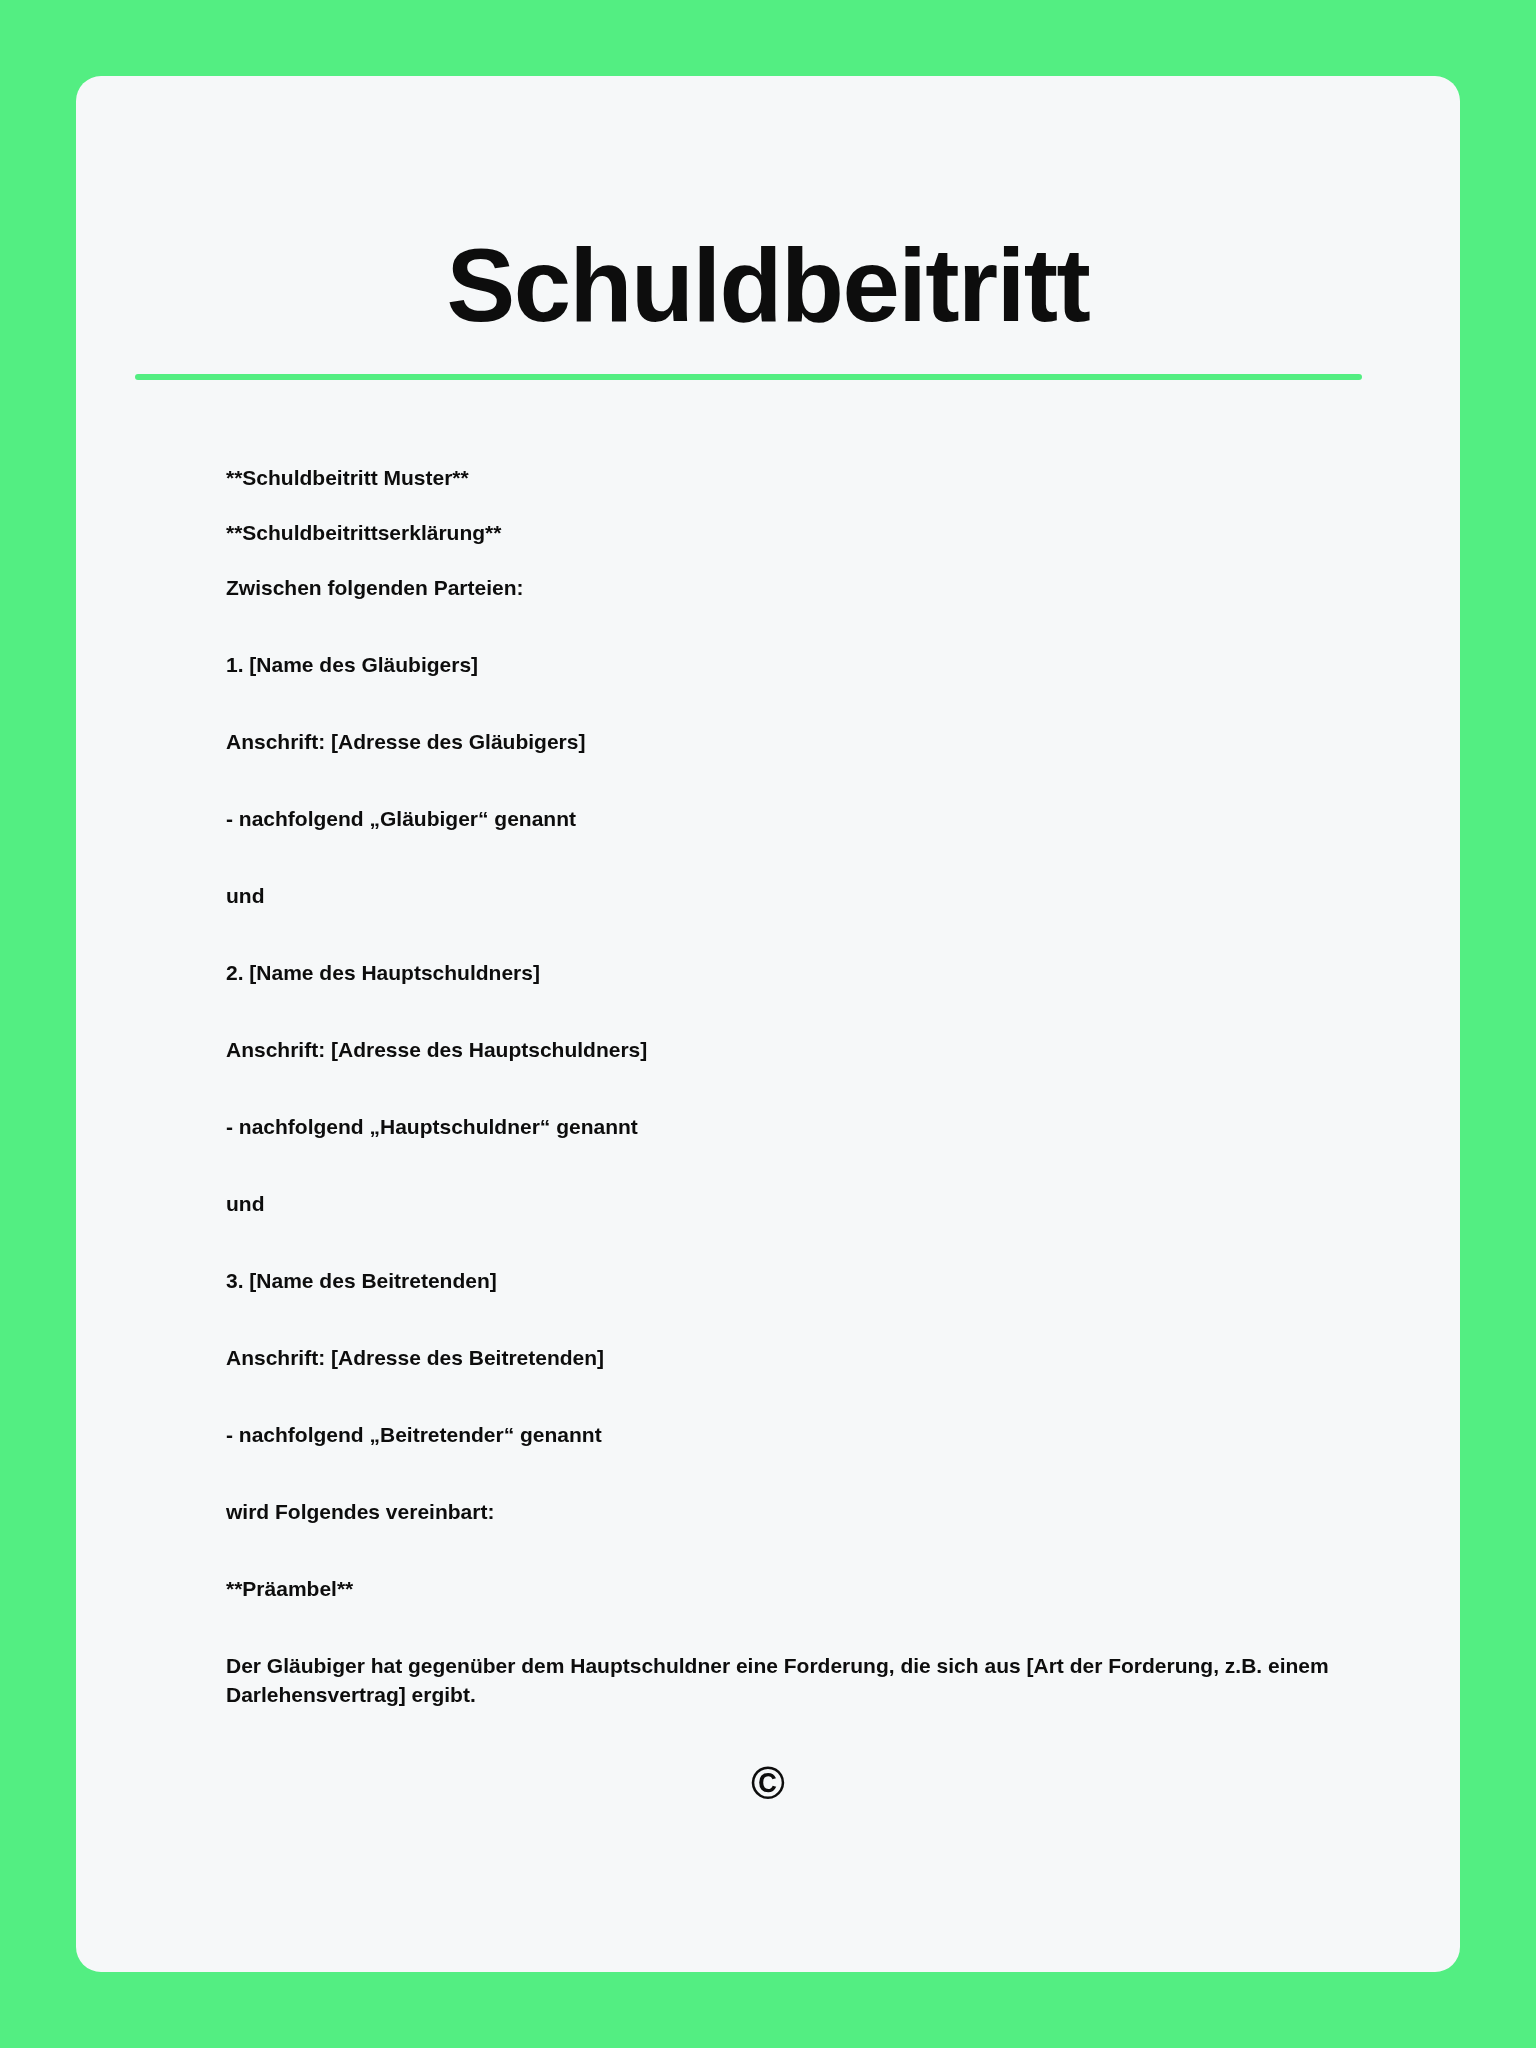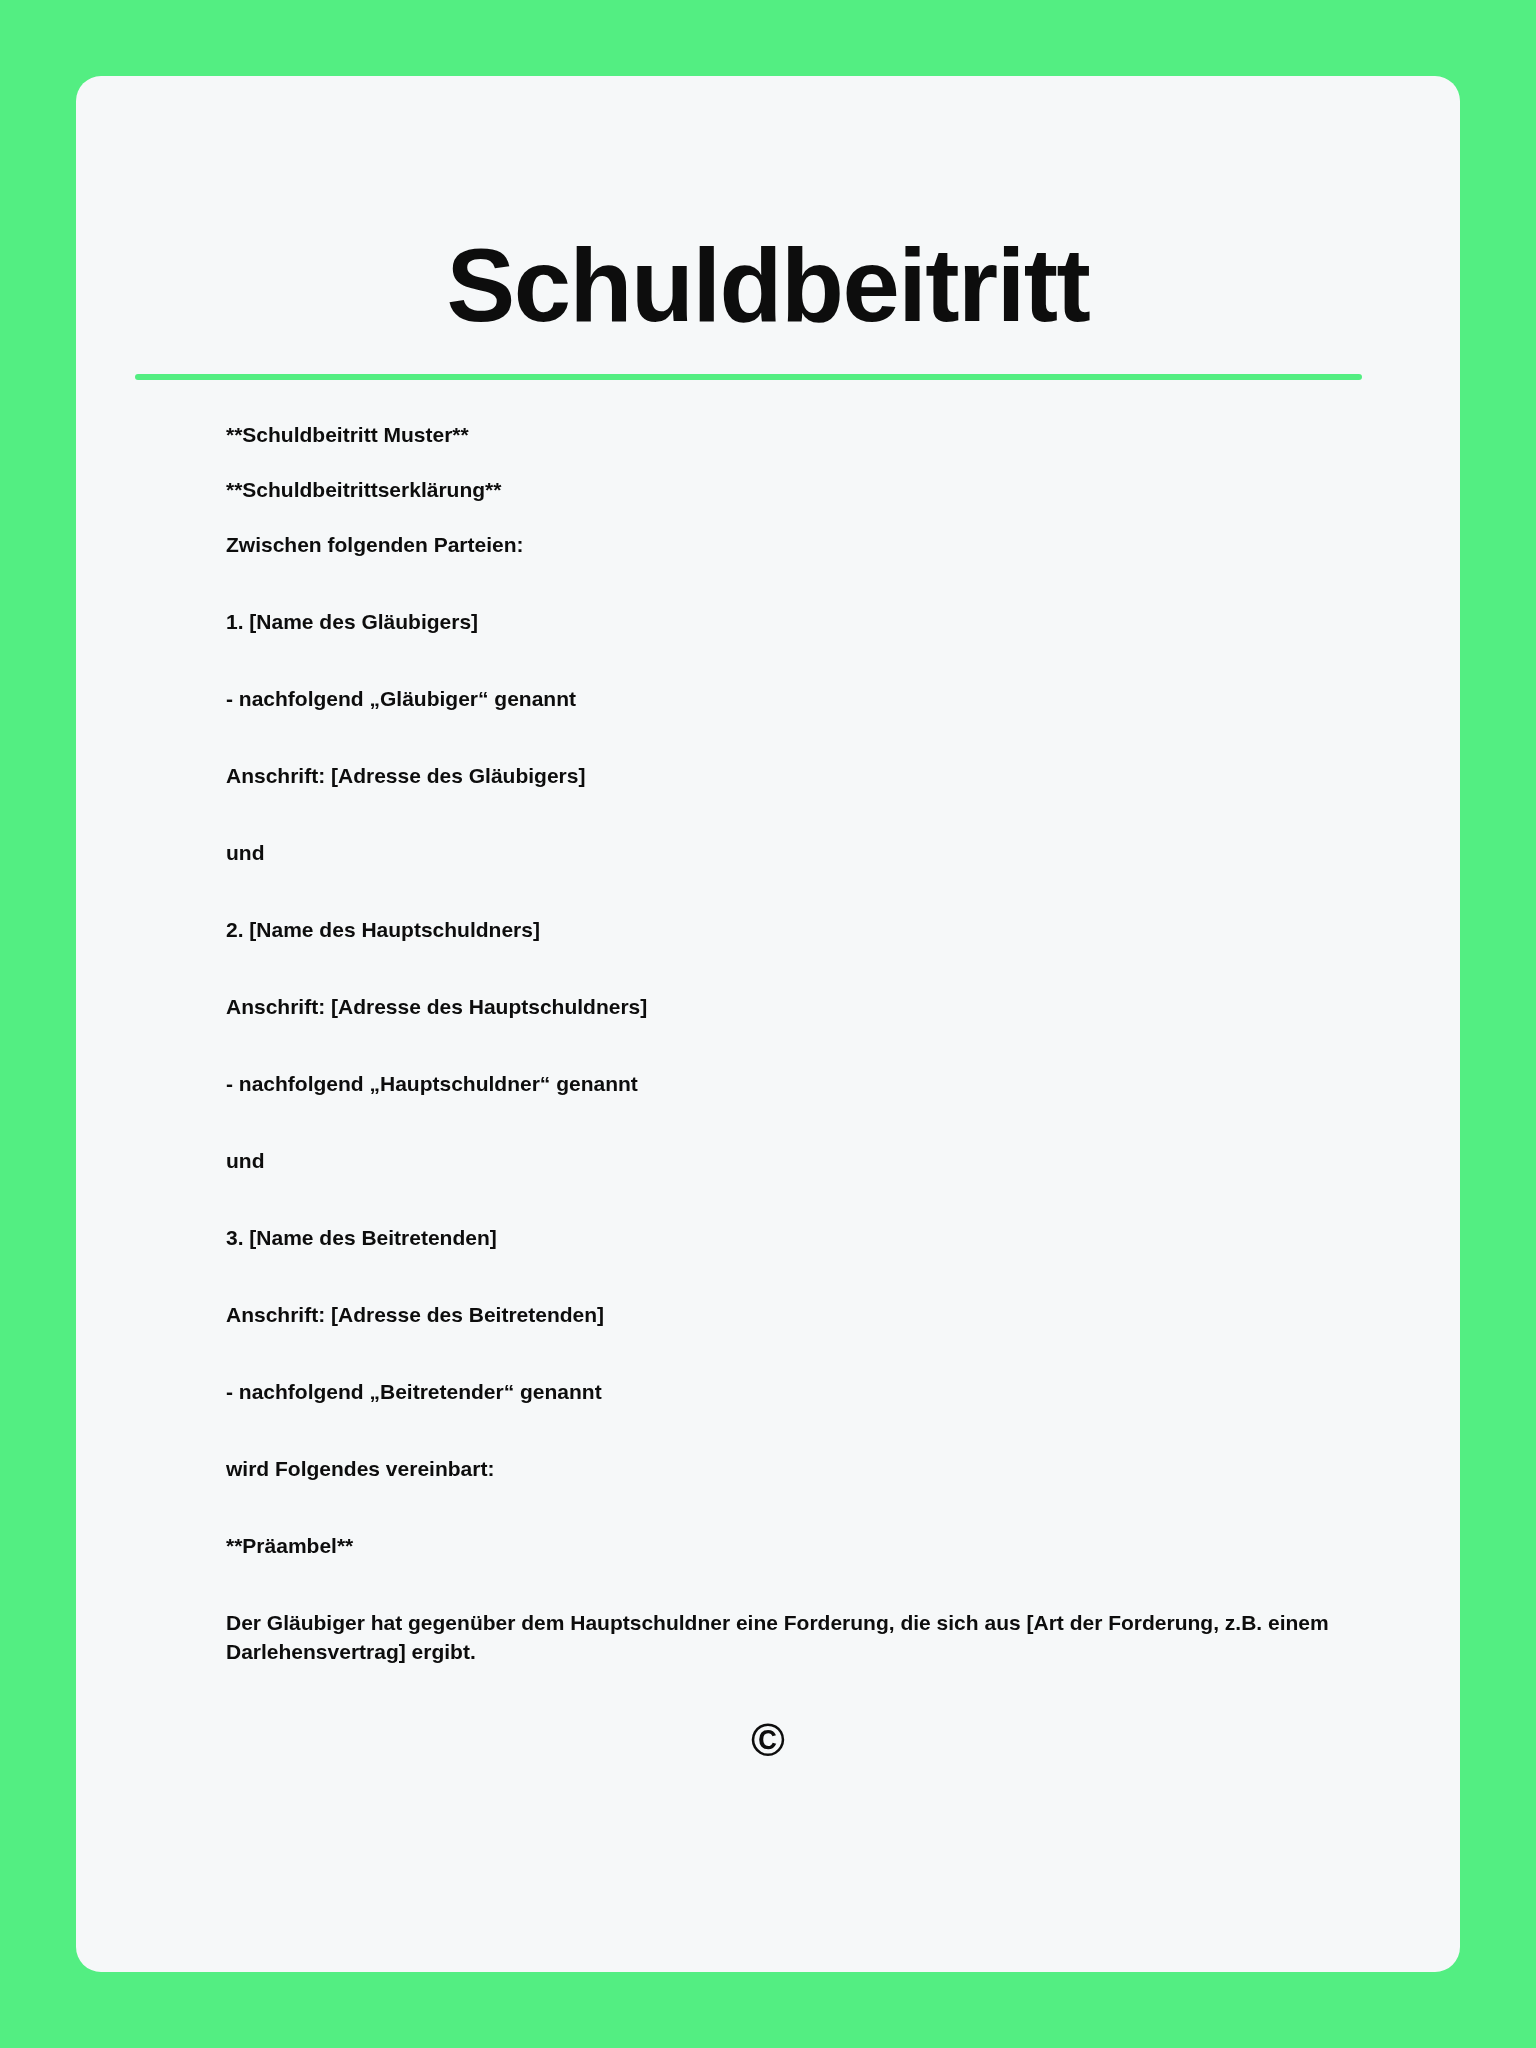--- a/index.html
+++ b/index.html
@@ -35,21 +35,21 @@
     letter-spacing: -1.5px;
     color: var(--text);
   }
   hr.divider {
     border: none;
     height: 6px;
     background: var(--accent);
     margin: 28px 98px 0 59px;
   }
   .body-text {
-    padding-top: 40px;
+    padding-top: 83px;
     margin: 0 108px 0 150px;
     color: var(--text);
   }
   .body-text p.para {
     margin: 0 0 48px 0;
     font-size: 21px;
     line-height: 29px;
     font-weight: bold;
   }
   .body-text p.para.tight { margin-bottom: 26px; }
@@ -71,22 +71,22 @@
 <div class="card">
   <h1 class="doc-title">Schuldbeitritt</h1>
 
   <hr class="divider">
 
   <div class="body-text">
       <p class="para tight">**Schuldbeitritt Muster**</p>
       <p class="para tight">**Schuldbeitrittserklärung**</p>
       <p class="para">Zwischen folgenden Parteien:</p>
       <p class="para">1. [Name des Gläubigers]</p>
+      <p class="para">Anschrift: [Adresse des Gläubigers]</p>
       <p class="para">- nachfolgend „Gläubiger“ genannt</p>
-      <p class="para">Anschrift: [Adresse des Gläubigers]</p>
       <p class="para spaced">und</p>
       <p class="para">2. [Name des Hauptschuldners]</p>
       <p class="para">Anschrift: [Adresse des Hauptschuldners]</p>
       <p class="para">- nachfolgend „Hauptschuldner“ genannt</p>
       <p class="para spaced">und</p>
       <p class="para">3. [Name des Beitretenden]</p>
       <p class="para">Anschrift: [Adresse des Beitretenden]</p>
       <p class="para">- nachfolgend „Beitretender“ genannt</p>
       <p class="para spaced">wird Folgendes vereinbart:</p>
       <p class="para spaced">**Präambel**</p>

